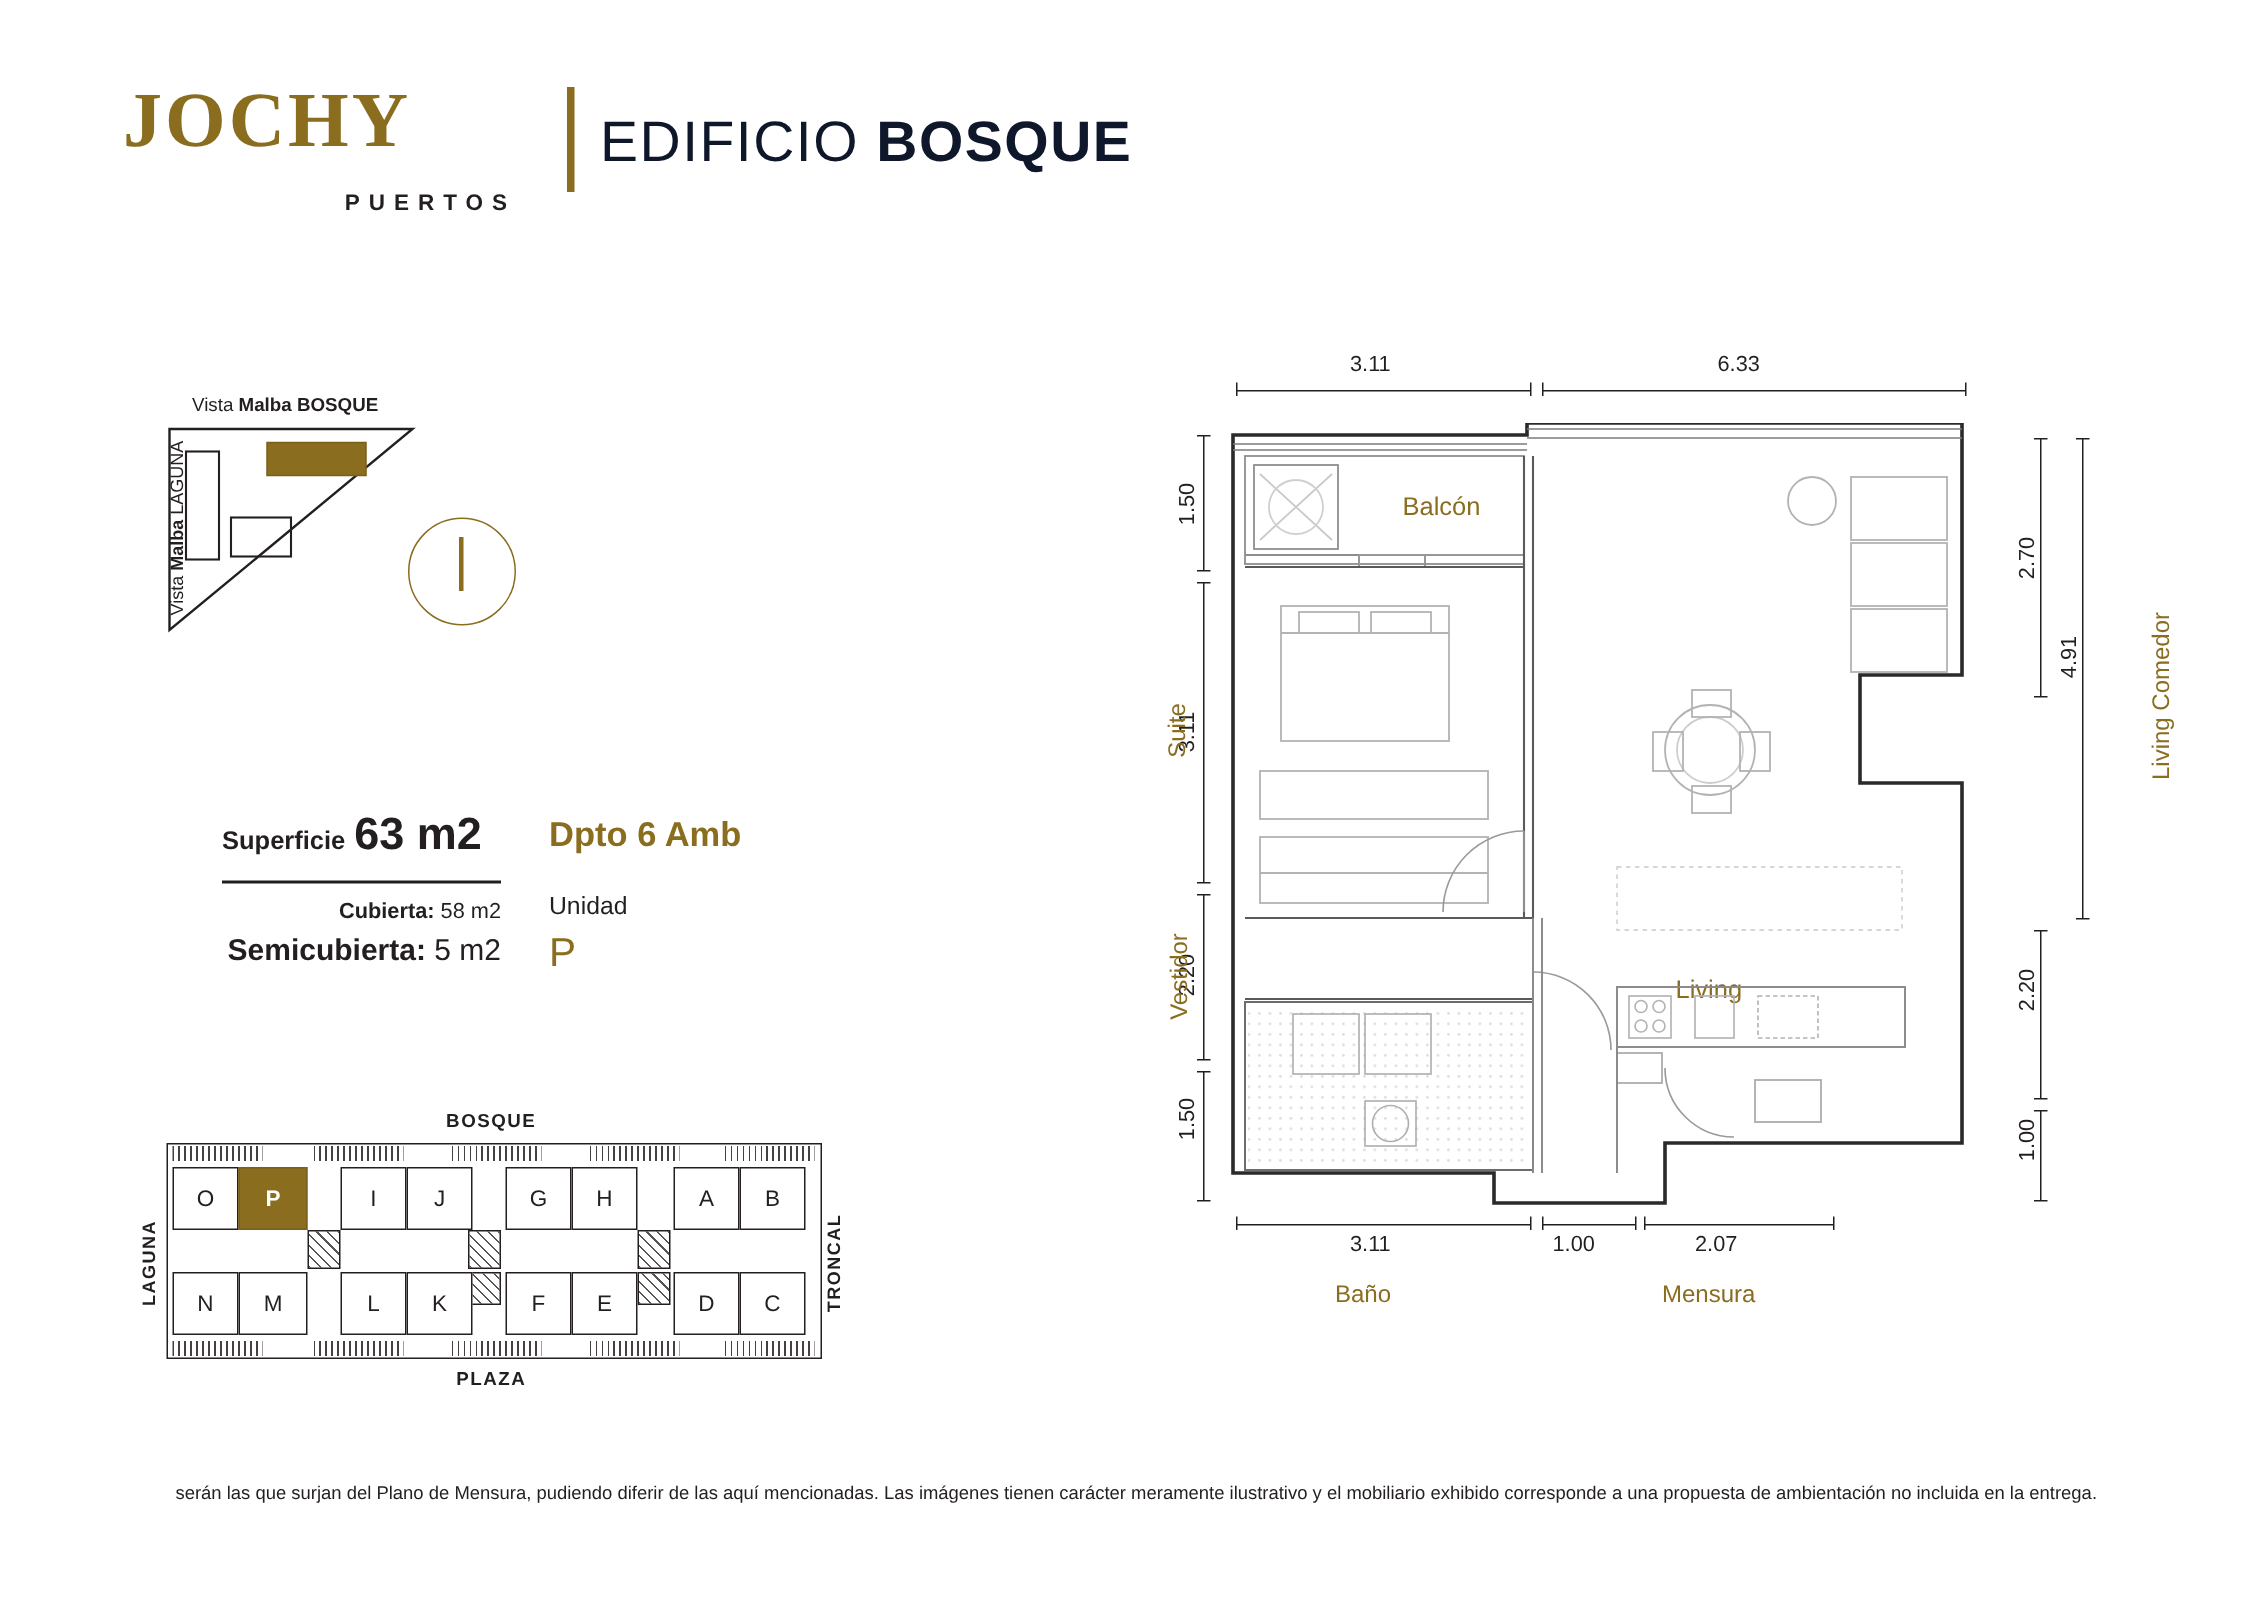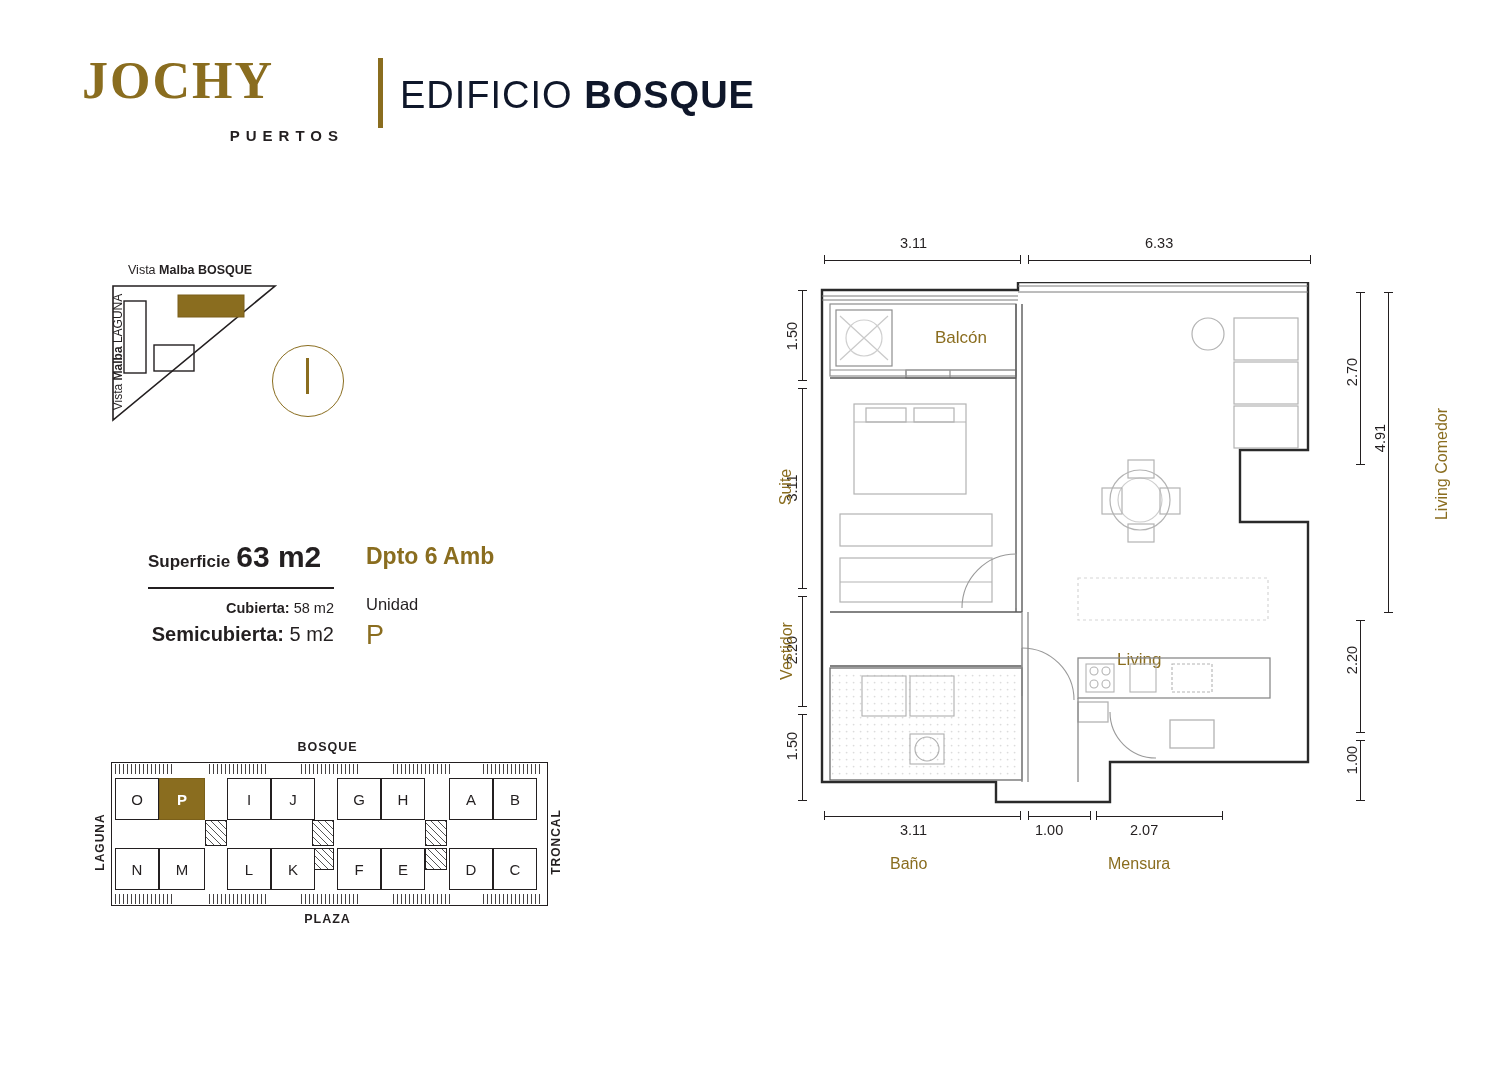--- a/index.html
+++ b/index.html
@@ -389,13 +389,14 @@
       <rect x="360" y="438" width="44" height="28" stroke="#b3b3b3"></rect>
     </g>
 
     <g fill="none" stroke="#8a8a8a" stroke-width="1.3">
       <line x1="268" y1="416" x2="268" y2="500"></line>
     </g>
   </svg>
 </div>
 
 <div class="abs" id="footnote">
+  <div>serán las que surjan del Plano de Mensura, pudiendo diferir de las aquí mencionadas. Las imágenes tienen carácter meramente ilustrativo y el mobiliario exhibido corresponde a una propuesta de ambientación no incluida en la entrega.</div>
 </div>
 
 </body></html>

